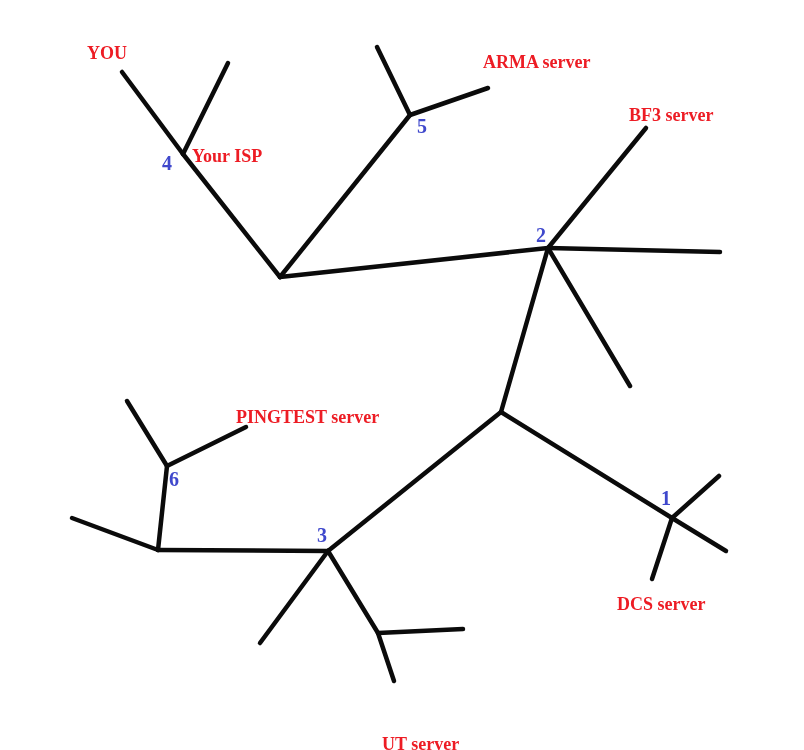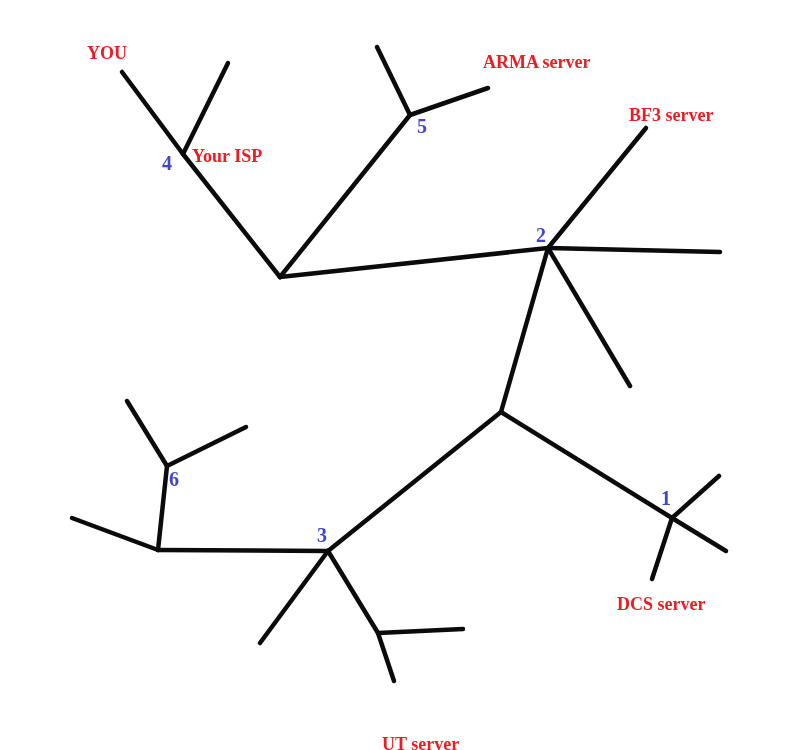--- a/index.html
+++ b/index.html
@@ -84,20 +84,21 @@
     <line x1="328" y1="551" x2="260" y2="643"></line>
     <line x1="328" y1="551" x2="378" y2="633"></line>
     <line x1="378" y1="633" x2="463" y2="629"></line>
     <line x1="378" y1="633" x2="394" y2="681"></line>
   </svg>
 
   <div class="lbl" style="left:87px;  top:43px;">YOU</div>
   <div class="lbl" style="left:192px; top:146px;">Your ISP</div>
   <div class="lbl" style="left:483px; top:52px;">ARMA server</div>
   <div class="lbl" style="left:629px; top:105px;">BF3 server</div>
+  <div class="lbl" style="left:236px; top:407px;">PINGTEST server</div>
   <div class="lbl" style="left:617px; top:581px;margin-top:13px;">DCS server</div>
   <div class="lbl" style="left:382px; top:686px;margin-top:48px;">UT server</div>
 
   <div class="hop" style="left:661px; top:488px;">1</div>
   <div class="hop" style="left:536px; top:225px;">2</div>
   <div class="hop" style="left:317px; top:525px;">3</div>
   <div class="hop" style="left:162px; top:153px;">4</div>
   <div class="hop" style="left:417px; top:116px;">5</div>
   <div class="hop" style="left:169px; top:469px;">6</div>
 

